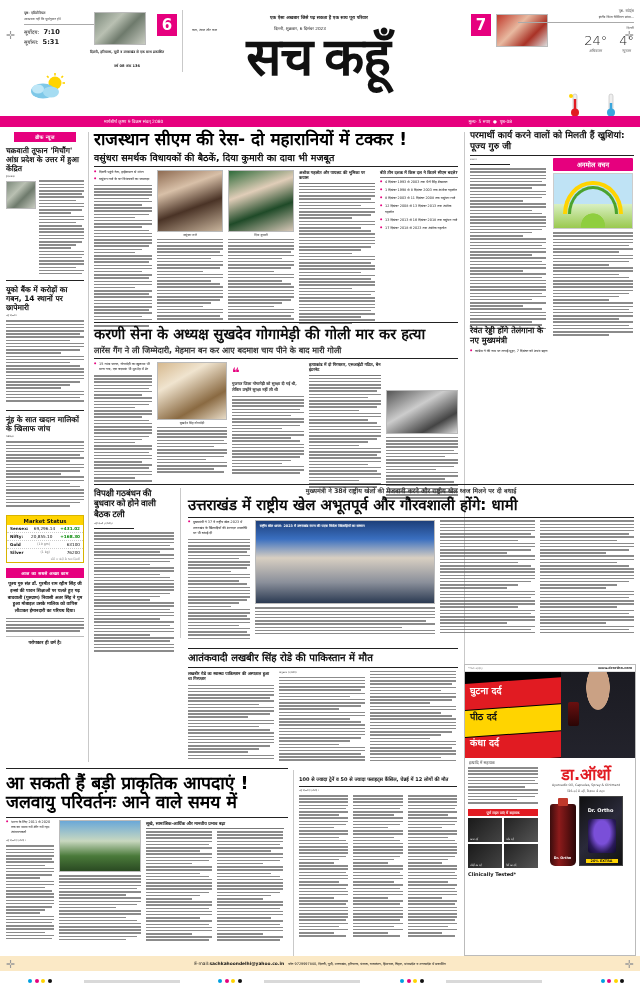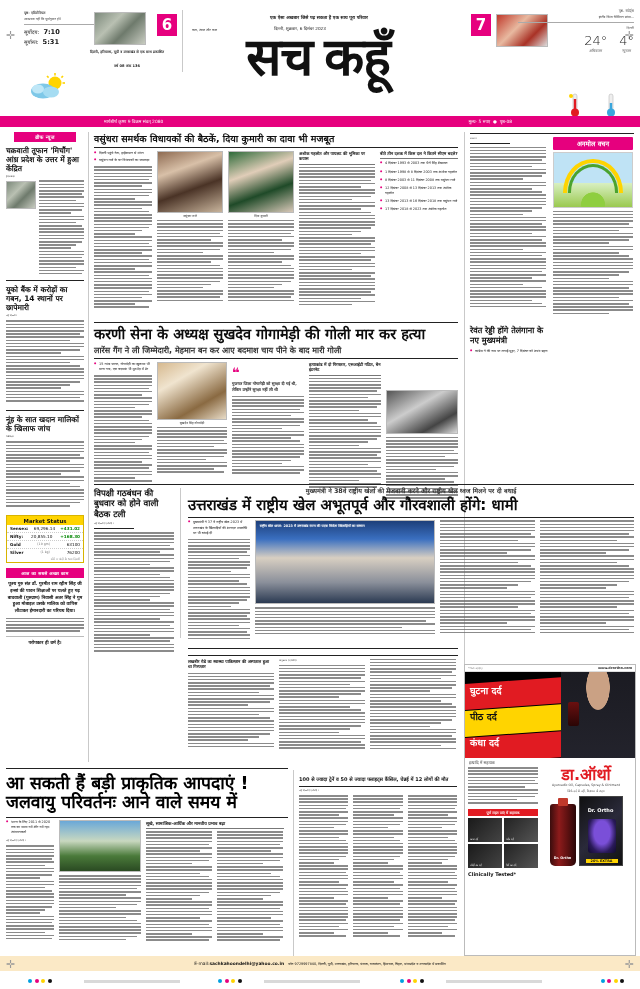--- a/index.html
+++ b/index.html
@@ -398,20 +398,21 @@
         <i></i>
         <i></i>
         <i></i>
     </div>
     <div style="font-size:4.6px; font-weight:bold; text-align:center; color:#111; margin-top:2px; border-top:.5px solid #bbb; padding-top:2px;">परोपकार ही धर्म है।</div>
   </div>
 
   <div class="vrule" style="left:88px; top:132px; height:630px;"></div>
 
   <div class="col" style="left:94px; top:130px; width:364px;">
+    <div class="hd-xl">राजस्थान सीएम की रेस- दो महारानियों में टक्कर !</div>
     <div class="hd-sub" style="margin-top:3px;">वसुंधरा समर्थक विधायकों की बैठकें, दिया कुमारी का दावा भी मजबूत</div>
     <div class="hrule" style="position:relative; width:364px; margin:3px 0 3px;"></div>
 
     <div style="display:flex; gap:5px;">
 
       <div style="width:58px;">
         <div class="bullet-li">दिल्ली पहुंचे नेता, हाईकमान से मंथन</div>
         <div class="bullet-li" style="margin-top:2px;">वसुंधरा राजे के घर विधायकों का जमावड़ा</div>
         <div class="lines" style="height:148px; margin-top:3px;">
           <i></i>
@@ -590,20 +591,21 @@
         <div class="bullet-li" style="margin-bottom:3px;">12 दिसंबर 2008 से 13 दिसंबर 2013 तक अशोक गहलोत</div>
         <div class="bullet-li" style="margin-bottom:3px;">13 दिसंबर 2013 से 16 दिसंबर 2018 तक वसुंधरा राजे</div>
         <div class="bullet-li">17 दिसंबर 2018 से 2023 तक अशोक गहलोत</div>
       </div>
     </div>
   </div>
 
   <div class="vrule" style="left:464px; top:132px; height:630px;"></div>
 
   <div class="col" style="left:470px; top:130px; width:164px;">
+    <div class="hd-m">परमार्थी कार्य करने वालों को मिलती हैं खुशियां: पूज्य गुरु जी</div>
     <div class="hrule" style="position:relative; width:164px; margin:3px 0 3px;"></div>
 
     <div style="display:flex; gap:7px;">
       <div style="width:76px;">
         <div class="body-txt">सरसा।</div>
         <div style="border-top:1.2px solid #222; margin:2px 0 3px; width:40px;"></div>
         <div class="lines" style="height:170px;">
           <i></i>
             <i></i>
             <i></i>
@@ -871,21 +873,21 @@
             <i></i>
             <i></i>
             <i></i>
         </div>
       </div>
     </div>
   </div>
 
   <div class="hrule" style="left:94px; top:484px; width:540px;"></div>
 
-  <div class="col" style="left:94px; top:488px; width:80px;">
+  <div class="col" style="left:94px; top:488px; width:80px;font-family:Liberation Serif, serif;">
     <div class="hd-s" style="font-size:8.5px;">विपक्षी गठबंधन की बुधवार को होने वाली बैठक टली</div>
     <div class="body-txt" style="margin-top:3px;">नई दिल्ली (एजेंसी)।</div>
     <div style="border-top:1.2px solid #222; margin:2px 0 3px; width:40px;"></div>
     <div class="lines" style="height:126px;">
       <i></i>
         <i></i>
         <i></i>
         <i></i>
         <i></i>
         <i></i>
@@ -1064,20 +1066,21 @@
             <i></i>
             <i></i>
             <i></i>
         </div>
       </div>
     </div>
   </div>
 
   <div class="hrule" style="left:188px; top:648px; width:270px;"></div>
   <div class="col" style="left:188px; top:652px; width:270px;">
+    <div class="hd-m" style="font-size:10px;">आतंकवादी लखबीर सिंह रोडे की पाकिस्तान में मौत</div>
     <div class="hrule" style="position:relative; width:270px; margin:3px 0 3px;"></div>
     <div style="display:flex; gap:5px;">
       <div style="width:86px;">
         <div style="font-size:4.2px; font-weight:bold; color:#111; line-height:1.3;">लखबीर रोडे का स्वास्थ्य पाकिस्तान की अस्पताल हुआ था गिरफ्तार</div>
         <div class="lines" style="height:80px; margin-top:3px;">
           <i></i>
             <i></i>
             <i></i>
             <i></i>
             <i></i>

